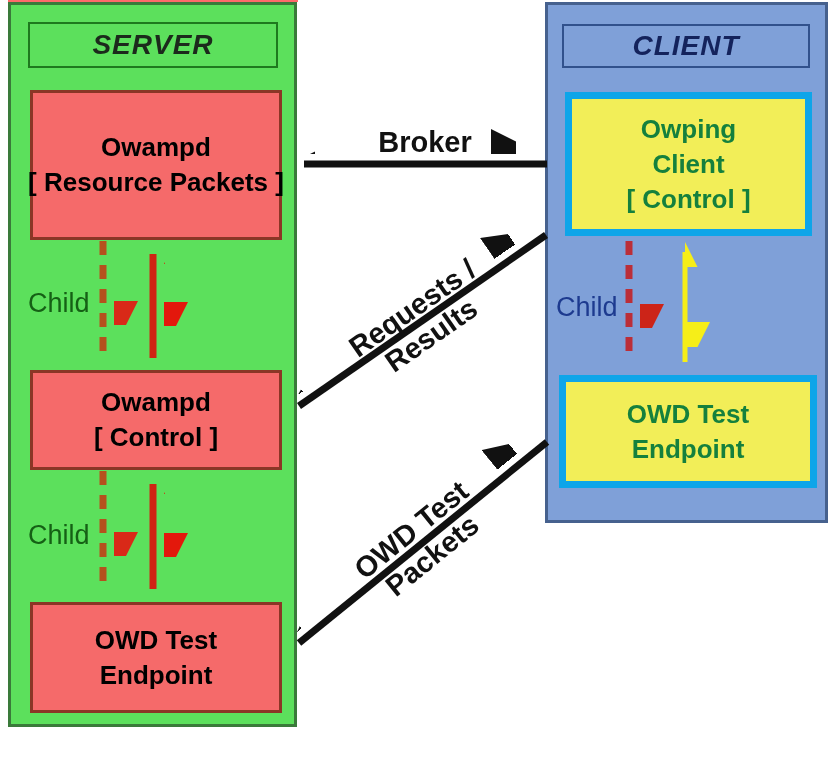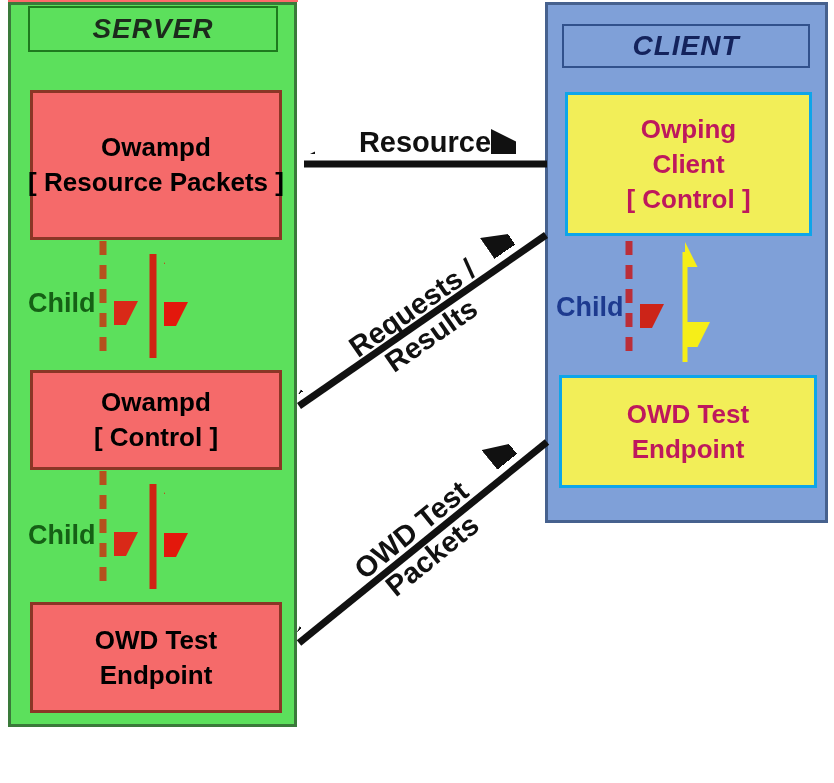--- a/index.html
+++ b/index.html
@@ -25,48 +25,48 @@
     background:#ff6a6a;
   }
   
   .hdr{
     position:absolute;box-sizing:border-box;
     display:flex;align-items:center;justify-content:center;
     font-weight:bold;font-style:italic;font-size:28px;
     letter-spacing:1px;
   }
   .server-hdr{
-    left:28px;top:6px;width:250px;height:46px;
+    left:28px;top:22px;width:250px;height:46px;
     background:#5ce05c;border:2px solid #1e7a1e;color:#1c2a1c;
   }
   .client-hdr{
     left:562px;top:24px;width:248px;height:44px;
     background:#7fa0d8;border:2px solid #31518c;color:#14235c;
   }
   
   .node{
     position:absolute;box-sizing:border-box;
     display:flex;flex-direction:column;align-items:center;justify-content:center;
     font-weight:bold;font-size:26px;line-height:35px;
     text-align:center;white-space:nowrap;
   }
   .node-red{
     background:#f56a6a;border:3px solid #8b3626;color:#000000;
   }
   .node-yellow{
-    background:#f2ee58;border:3px solid #0ea5e9;color:#be185d;
+    background:#f2ee58;border:7px solid #0ea5e9;color:#15803d;
   }
   .box-broker{left:30px;top:90px;width:252px;height:150px;}
   .box-control{left:30px;top:370px;width:252px;height:100px;}
   .box-endpoint-s{left:30px;top:602px;width:252px;height:111px;}
   .box-owping{left:565px;top:92px;width:247px;height:144px;}
   .box-endpoint-c{left:559px;top:375px;width:258px;height:113px;}
   
   .child-label{
-    position:absolute;font-weight:bold;font-size:27px;
+    position:absolute;font-weight:normal;font-size:27px;
   }
   .child-green{color:#156015;}
   .child-blue{color:#1d3a8f;}
   .child-1{left:28px;top:288px;}
   .child-2{left:28px;top:520px;}
   .child-c{left:556px;top:292px;}
   
   .conn-label{
     position:absolute;font-weight:bold;font-size:29px;line-height:33px;
     color:#111111;text-align:center;white-space:nowrap;
@@ -161,21 +161,21 @@
 
     <line x1="153" y1="254" x2="153" y2="358" stroke="#cf2414" stroke-width="7" marker-start="url(#ar-s)" marker-end="url(#ar-e)"></line>
     <line x1="153" y1="484" x2="153" y2="589" stroke="#cf2414" stroke-width="7" marker-start="url(#ar-s)" marker-end="url(#ar-e)"></line>
 
     <line x1="629" y1="241" x2="629" y2="360" stroke="#bb2e38" stroke-width="7" stroke-dasharray="14 10" marker-end="url(#adc-e)"></line>
 
     <line x1="685" y1="252" x2="685" y2="362" stroke="#f6ee18" stroke-width="5" marker-start="url(#ay-s)" marker-end="url(#ay-e)"></line>
   </svg>
 
   <div class="conn-label lbl-initial">
-    <div>Resource</div>
+    <div>Broker</div>
   </div>
   <div class="conn-label lbl-requests">
     <div>Requests /</div>
     <div>Results</div>
   </div>
   <div class="conn-label lbl-packets">
     <div>OWD Test</div>
     <div>Packets</div>
   </div>
 

